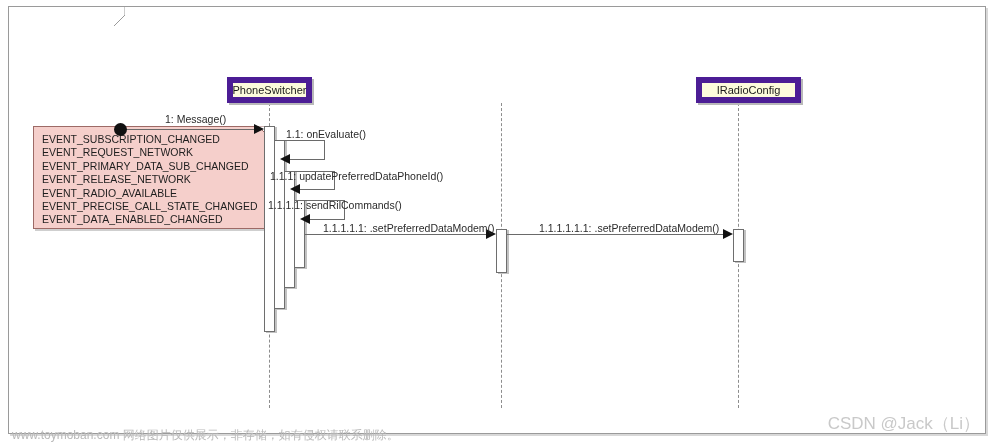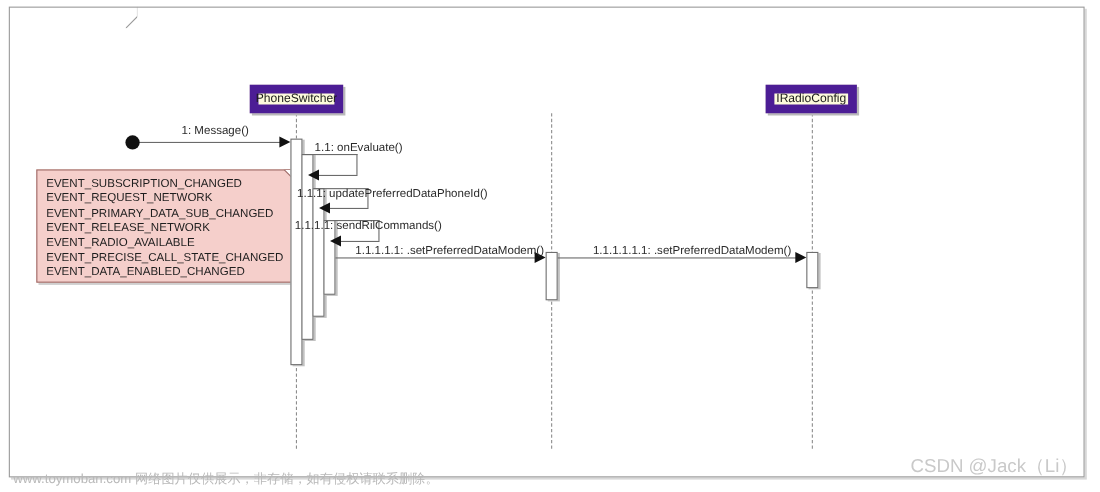--- a/index.html
+++ b/index.html
@@ -64,21 +64,21 @@
     height: 20px;
     overflow: hidden;
     z-index: 6;
   }
   .sd-tab-corner svg { display: block; }
 
   
   .lifeline-head {
     position: absolute;
     background: #fdfbdc;
-    border: 8px solid #4c1d95;
+    border: 6px solid #4c1d95;
     box-sizing: border-box;
     display: flex;
     align-items: center;
     justify-content: center;
     font-size: 11px;
     color: #1a1a1a;
     height: 26px;
     box-shadow: 2px 2px 0 0 #b9b9b9;
     z-index: 4;
   }
@@ -209,38 +209,38 @@
     </svg>
   </div>
 
   <div class="lifeline-head" style="left:227px; top:77px; width:85px;">
     <span>PhoneSwitcher</span>
   </div>
   <div class="lifeline-stem" style="left:269px; top:103px; height:305px;"></div>
 
   <div class="lifeline-stem" style="left:501px; top:103px; height:305px;"></div>
 
-  <div class="lifeline-head" style="left:696px; top:77px; width:83px;">
+  <div class="lifeline-head" style="left:696px; top:77px; width:105px;">
     <span>IRadioConfig</span>
   </div>
   <div class="lifeline-stem" style="left:738px; top:103px; height:305px;"></div>
 
   <div class="activation" style="left:264px; top:126px; width:11px; height:206px;"></div>
 
   <div class="activation" style="left:274px; top:140px; width:11px; height:169px;"></div>
 
   <div class="activation" style="left:284px; top:171px; width:11px; height:117px;"></div>
 
   <div class="activation" style="left:294px; top:200px; width:11px; height:68px;"></div>
 
   <div class="activation" style="left:496px; top:229px; width:11px; height:44px;"></div>
 
   <div class="activation" style="left:733px; top:229px; width:11px; height:33px;"></div>
 
-  <div class="note" style="left:33px; top:154px; width:236px; height:103px;">
+  <div class="note" style="left:33px; top:126px; width:236px; height:103px;">
     <div class="note-fold">
       <svg width="11" height="11" viewBox="0 0 11 11">
         <path d="M0,0 L11,11 L11,0 Z" fill="#ffffff" stroke="#9d6a66" stroke-width="1"></path>
       </svg>
     </div>
     <ul class="note-list">
       <li>EVENT_SUBSCRIPTION_CHANGED</li>
       <li>EVENT_REQUEST_NETWORK</li>
       <li>EVENT_PRIMARY_DATA_SUB_CHANGED</li>
       <li>EVENT_RELEASE_NETWORK</li>

